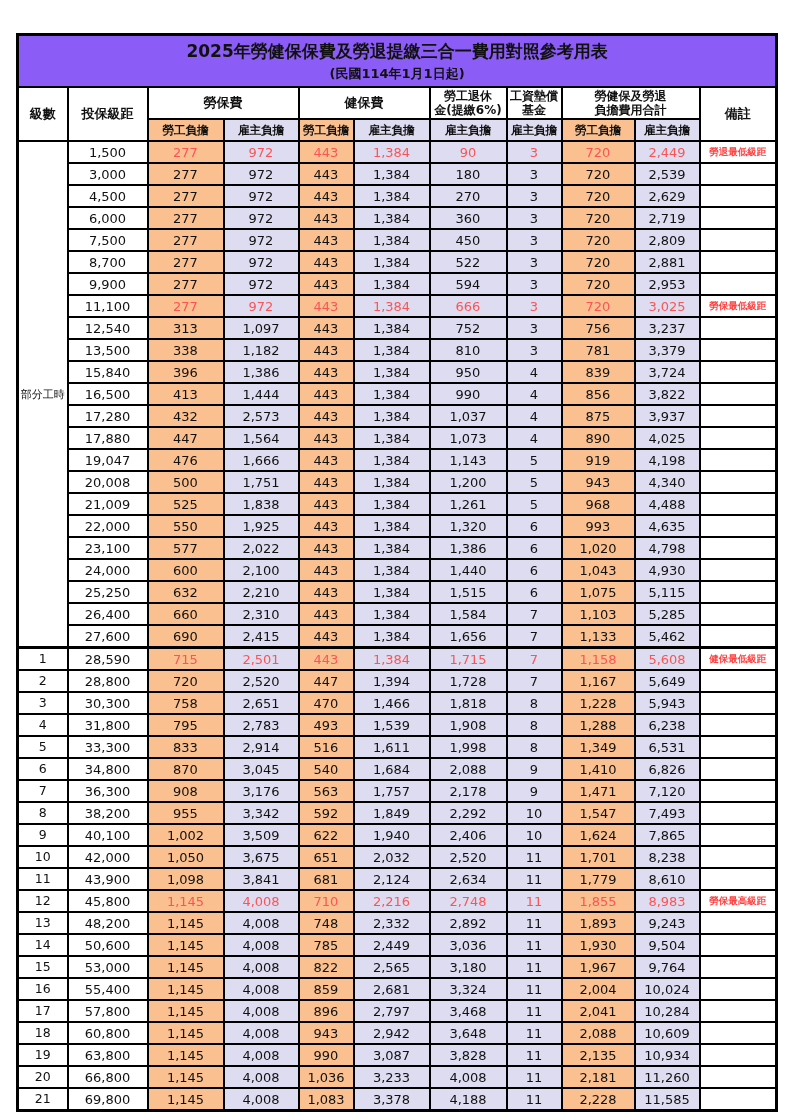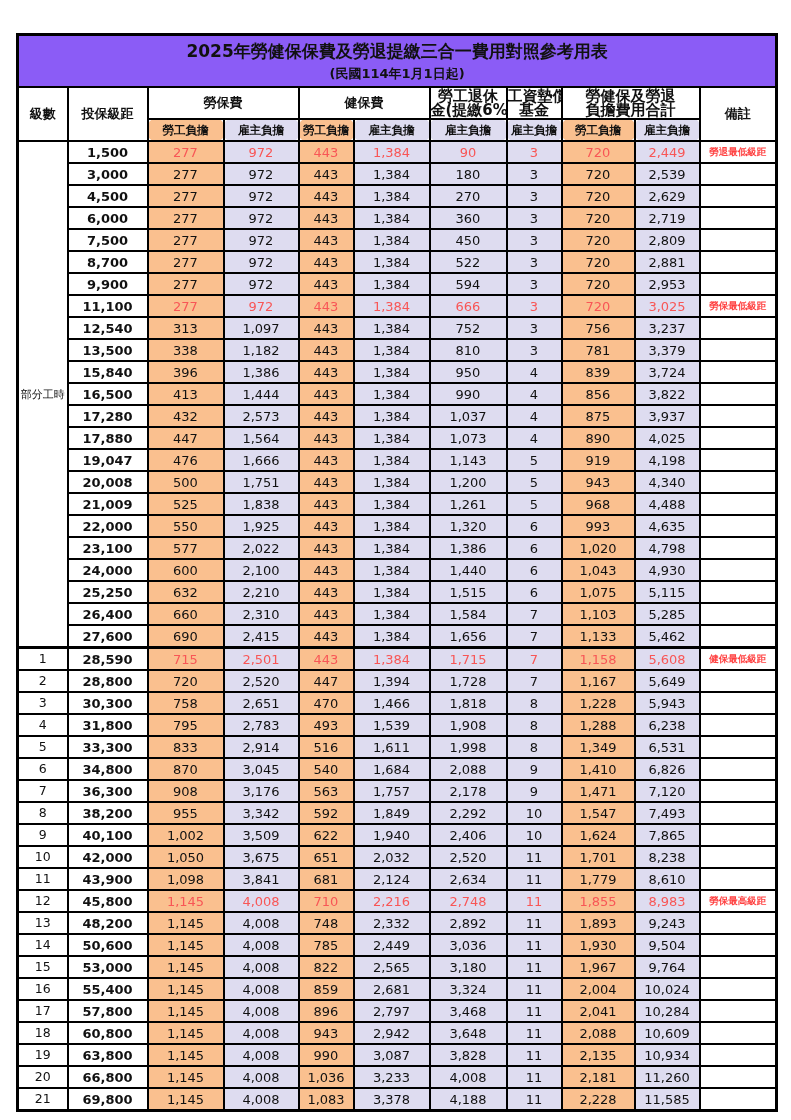--- a/index.html
+++ b/index.html
@@ -6,27 +6,27 @@
   body{width:791px;height:1120px;font-family:"DejaVu Sans","Liberation Sans",sans-serif;color:#111;}
   .sheet{padding:33px 16px 0 16px;}
   table{border-collapse:collapse;table-layout:fixed;width:759px;border:3px solid #000;}
   th,td{border:2px solid #000;text-align:center;vertical-align:middle;padding:0;overflow:hidden;white-space:nowrap;}
   
   .title-cell{height:50px;background:#8b5cf6;}
   .title{font-size:17px;font-weight:bold;line-height:26px;}
   .subtitle{font-size:13px;font-weight:bold;line-height:20px;}
   
   .h1 th{height:30px;font-size:13px;font-weight:bold;background:#fff;line-height:14px;}
-  .h1 th.two-line{font-size:15px;font-weight:bold;}
-  .h2 th{height:20px;font-size:11.5px;font-weight:bold;border-radius:7px;}
+  .h1 th.two-line{font-size:12px;font-weight:bold;}
+  .h2 th{height:20px;font-size:11.5px;font-weight:bold;}
   .c-emp{background:#FAC08F;}
   .c-er{background:#DEDCF0;}
   
   tbody td{height:20px;font-size:13px;line-height:1;}
-  td.bracket-cell{font-weight:700;background:#fff;}
+  td.bracket-cell{font-weight:400;background:#fff;}
   td.level-cell{background:#fff;font-size:12.5px;text-align:center;}
   td.level-cell.pt{font-size:11px;}
   td.remark-cell{font-size:9.5px;font-weight:700;color:#FF4040;background:#fff;}
   tr.hl td.c-emp, tr.hl td.c-er{color:#F85656;}
   tr.sep td{border-top:3px solid #000;}
 </style>
 </head>
 <body>
 
 <div class="sheet">

